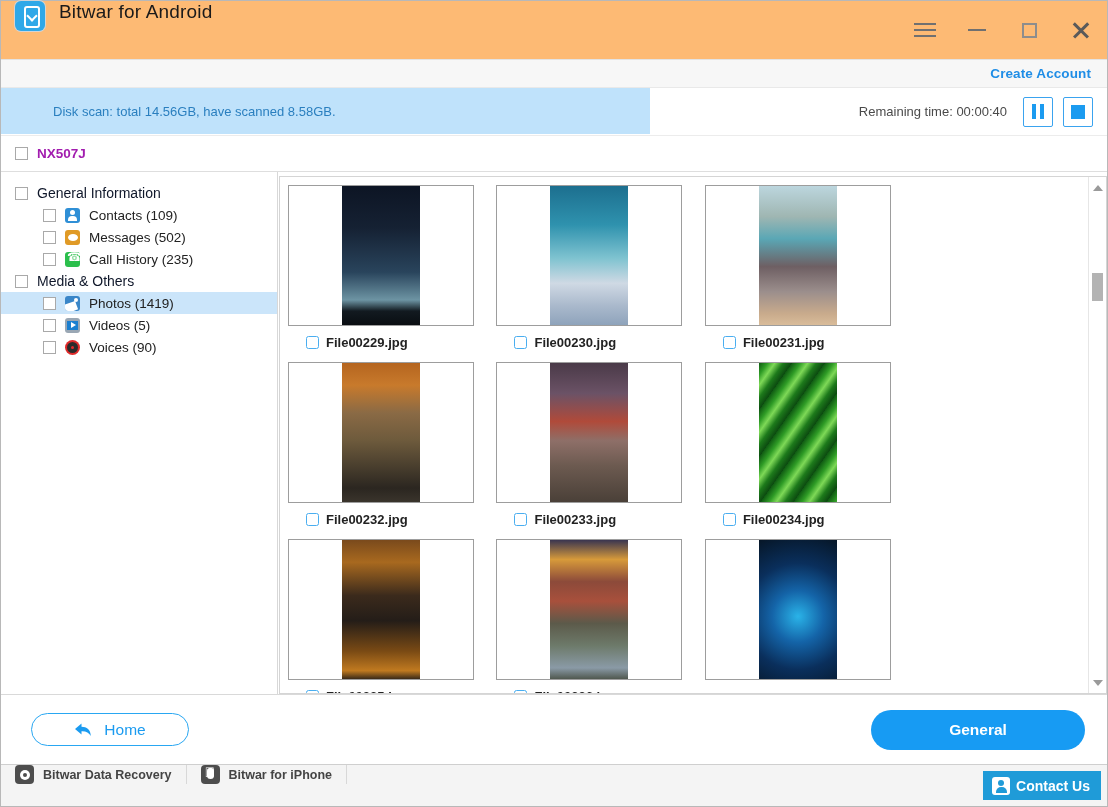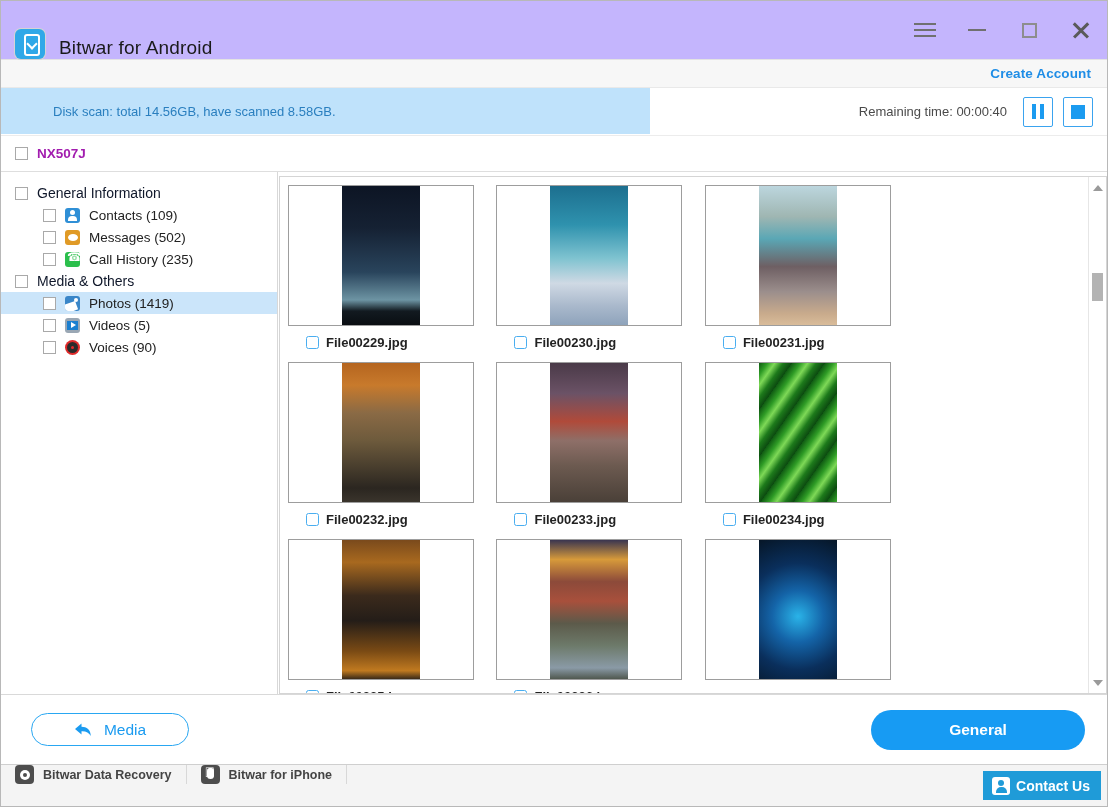--- a/index.html
+++ b/index.html
@@ -13,22 +13,22 @@
     width: 1108px; height: 807px;
     position: relative;
     border: 1px solid #b8b8b8;
     background: #fff;
     display: flex; flex-direction: column;
   }
 
   
   .titlebar {
     height: 58px; flex: 0 0 58px;
-    background: #c4b5fd;
-    display: flex; align-items: flex-end;
+    background: #fdba74;
+    display: flex; align-items: flex-start;
     padding: 0 12px 0 14px;
     position: relative;
   }
   .app-icon {
     width: 30px; height: 30px; flex: 0 0 30px;
     border-radius: 6px;
     background: #2fa8e8;
     position: relative;
     box-shadow: 0 0 0 1px #d4d4d4;
   }
@@ -615,21 +615,21 @@
     </div>
   </div>
 
   <div class="actionbar">
     <div class="home-btn">
       <span class="ico-back">
         <svg width="18" height="16" viewBox="0 0 18 16">
             <path d="M7.5 1.5 L1 7 L7.5 12.5 L7.5 9.2 C12 9 15 10.5 16.8 14 C16.6 7.5 12.8 5 7.5 4.8 Z" fill="#1b9bf0"></path>
           </svg>
       </span>
-      <span class="home-label">Media</span>
+      <span class="home-label">Home</span>
     </div>
     <div class="recover-btn">General</div>
   </div>
 
   <div class="footer">
     <div class="ftab">
       <span class="ftab-icon disk"></span>
       <span class="ftab-label">Bitwar Data Recovery</span>
     </div>
     <div class="ftab">

